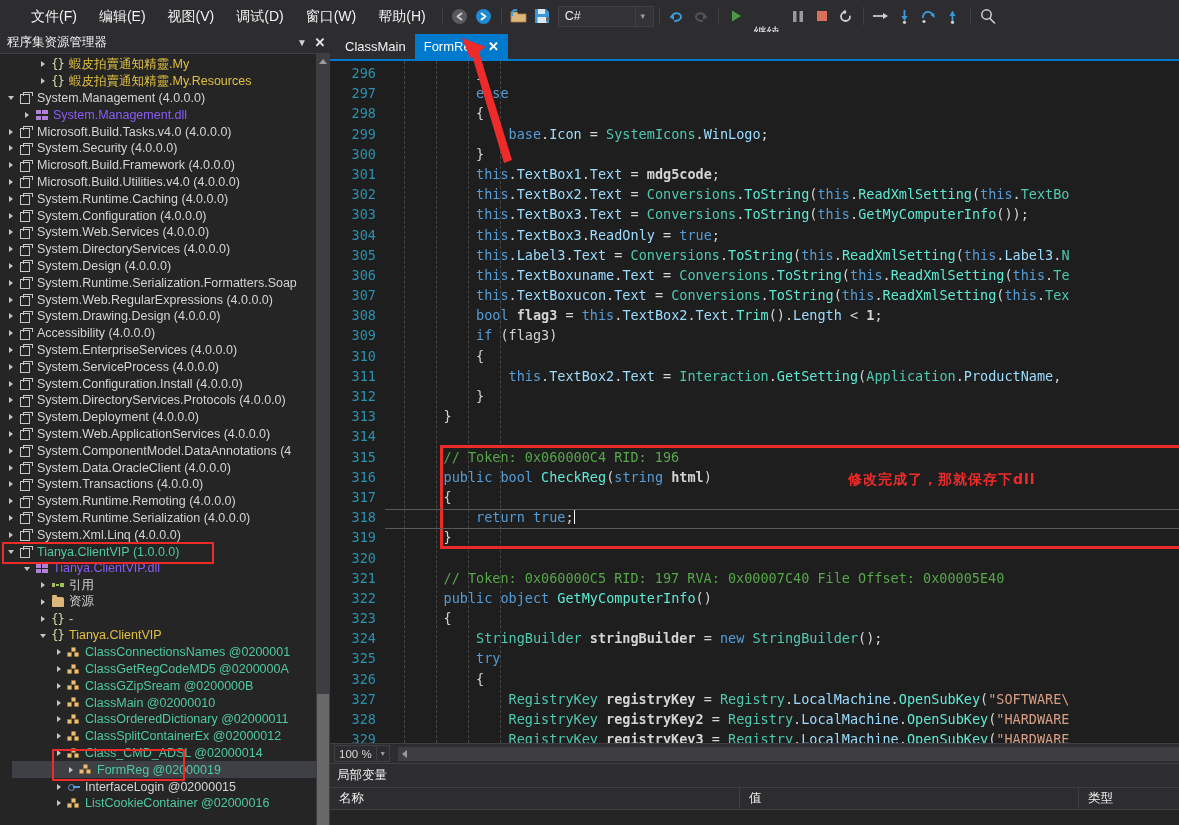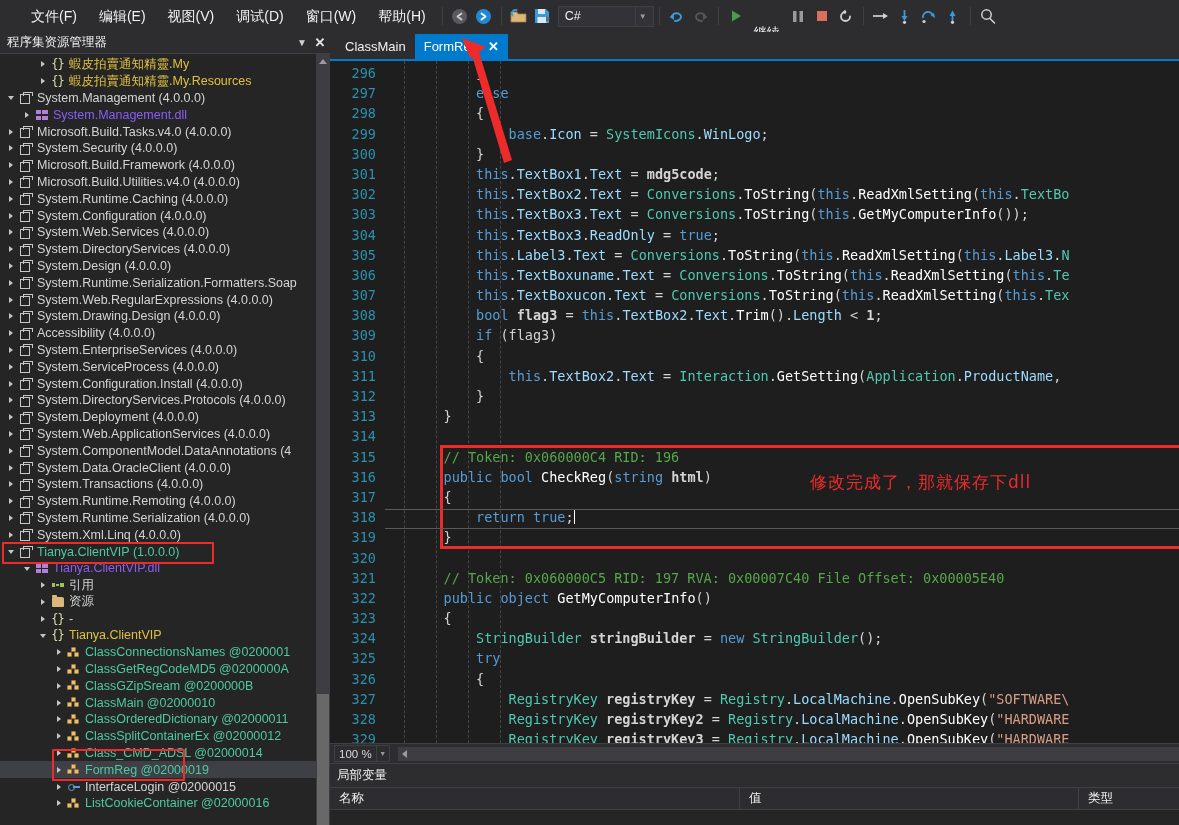--- a/index.html
+++ b/index.html
@@ -51,21 +51,21 @@
   .panel-head .ttl { flex: 1 1 auto; }
   .ph-btn { width: 16px; text-align: center; color: #d0d0d0; font-size: 10px; }
   .ph-x { width: 20px; text-align: center; color: #e6e6e6; font-size: 13px; font-weight: bold; }
 
   .tree-wrap { flex: 1 1 auto; position: relative; background: #252526; overflow: hidden; }
   .tree { position: absolute; inset: 0 14px 0 0; overflow: hidden; padding-top: 2px; }
   .node {
     height: 16.8px; display: flex; align-items: center; font-size: 12.5px;
     white-space: nowrap; color: #d4d4d4; position: relative;
   }
-  .node.sel { background: #3f3f46; }
+  .node.sel { background: #3f3f46; margin-left: 12px; }
   .exp { width: 13px; flex: 0 0 13px; display: flex; align-items: center; justify-content: center; }
   .arr-c { width: 0; height: 0; border-left: 4px solid #c5c5c5; border-top: 3.5px solid transparent; border-bottom: 3.5px solid transparent; }
   .arr-o { width: 0; height: 0; border-top: 4px solid #c5c5c5; border-left: 3.5px solid transparent; border-right: 3.5px solid transparent; margin-top:1px;}
   .ico { width: 17px; flex: 0 0 17px; display: flex; align-items: center; justify-content: center; }
   .nlabel { padding-left: 3px; overflow: hidden; }
 
   
   .i-asm { width: 11px; height: 11px; position: relative; }
   .i-asm:before { content:""; position:absolute; left:0; top:2px; width:8px; height:8px; border:1.2px solid #c8c8c8;}
   .i-asm:after { content:""; position:absolute; left:3px; top:0px; width:8px; height:3px; border:1.2px solid #c8c8c8; border-bottom:none;}
@@ -123,36 +123,36 @@
     color: #2b91af; user-select: none;
   }
   .ctext { flex: 1 1 auto; position: relative; padding-left: 10px; }
 
   
   .guides { position: absolute; left: 55px; top: 0; bottom: 0; right: 0; pointer-events: none; }
   .guide { position: absolute; top: 0; bottom: 0; width: 0; border-left: 1px dashed #464646; }
 
   .k  { color: #569cd6; }   
   .t  { color: #4ec9b0; }   
-  .m  { color: #ffffff; }   
+  .m  { color: #5eead4; }   
   .s  { color: #d69d85; }   
   .cm { color: #57a64a; }   
   .v  { color: #9cdcfe; }   
   .p  { color: #d4d4d4; }   
   .b  { color: #d4d4d4; font-weight: bold; }
 
   .hl-line { position:absolute; left:55px; right:0; height:20.2px; border-top:1px solid #5a5a5a; border-bottom:1px solid #5a5a5a; pointer-events:none;}
 
   
   .redbox {
     position: absolute; border: 3px solid #ee2b2b; pointer-events: none;
   }
   .ann-text {
-    position: absolute; color: #ee2b2b; font-size: 17px; font-weight: normal;
-    font-family: "DejaVu Sans", sans-serif; white-space: nowrap; letter-spacing: 1px;
+    position: absolute; color: #ee2b2b; font-size: 14px; font-weight: bold;
+    font-family: "DejaVu Sans", sans-serif; white-space: nowrap; letter-spacing: 1px; margin-left: 38px;
   }
 
   
   .zoombar {
     height: 20px; flex: 0 0 20px; background: #2d2d30; display: flex; align-items: center;
     border-top: 1px solid #3f3f46; padding-left: 4px;
   }
   .zoomval {
     border: 1px solid #3f3f46; background: #2d2d30; font-size: 11.5px; color: #d8d8d8;
     padding: 0 4px; height: 17px; display: flex; align-items: center;

